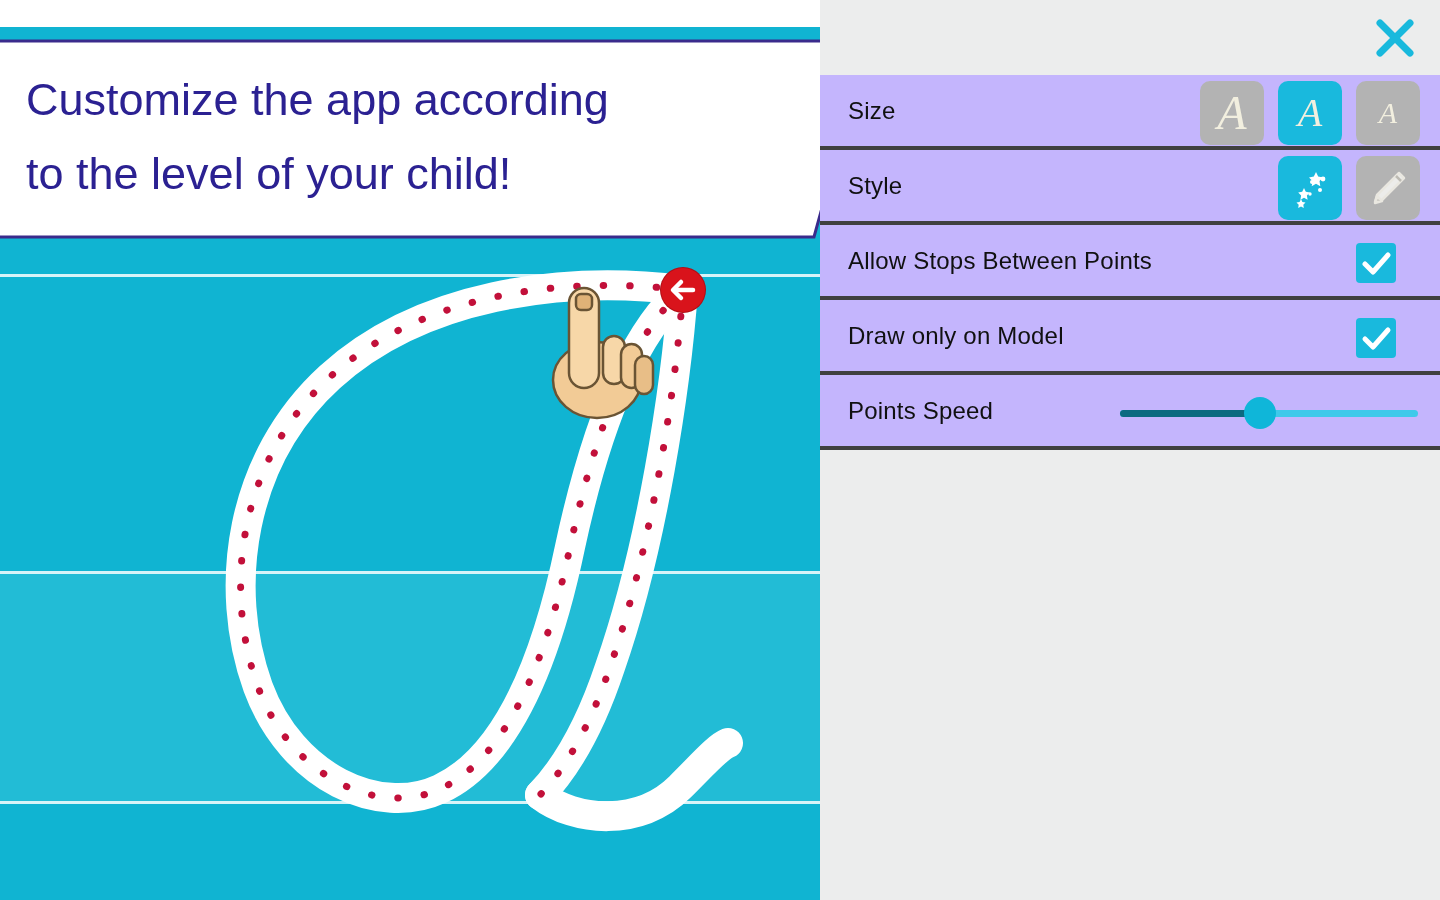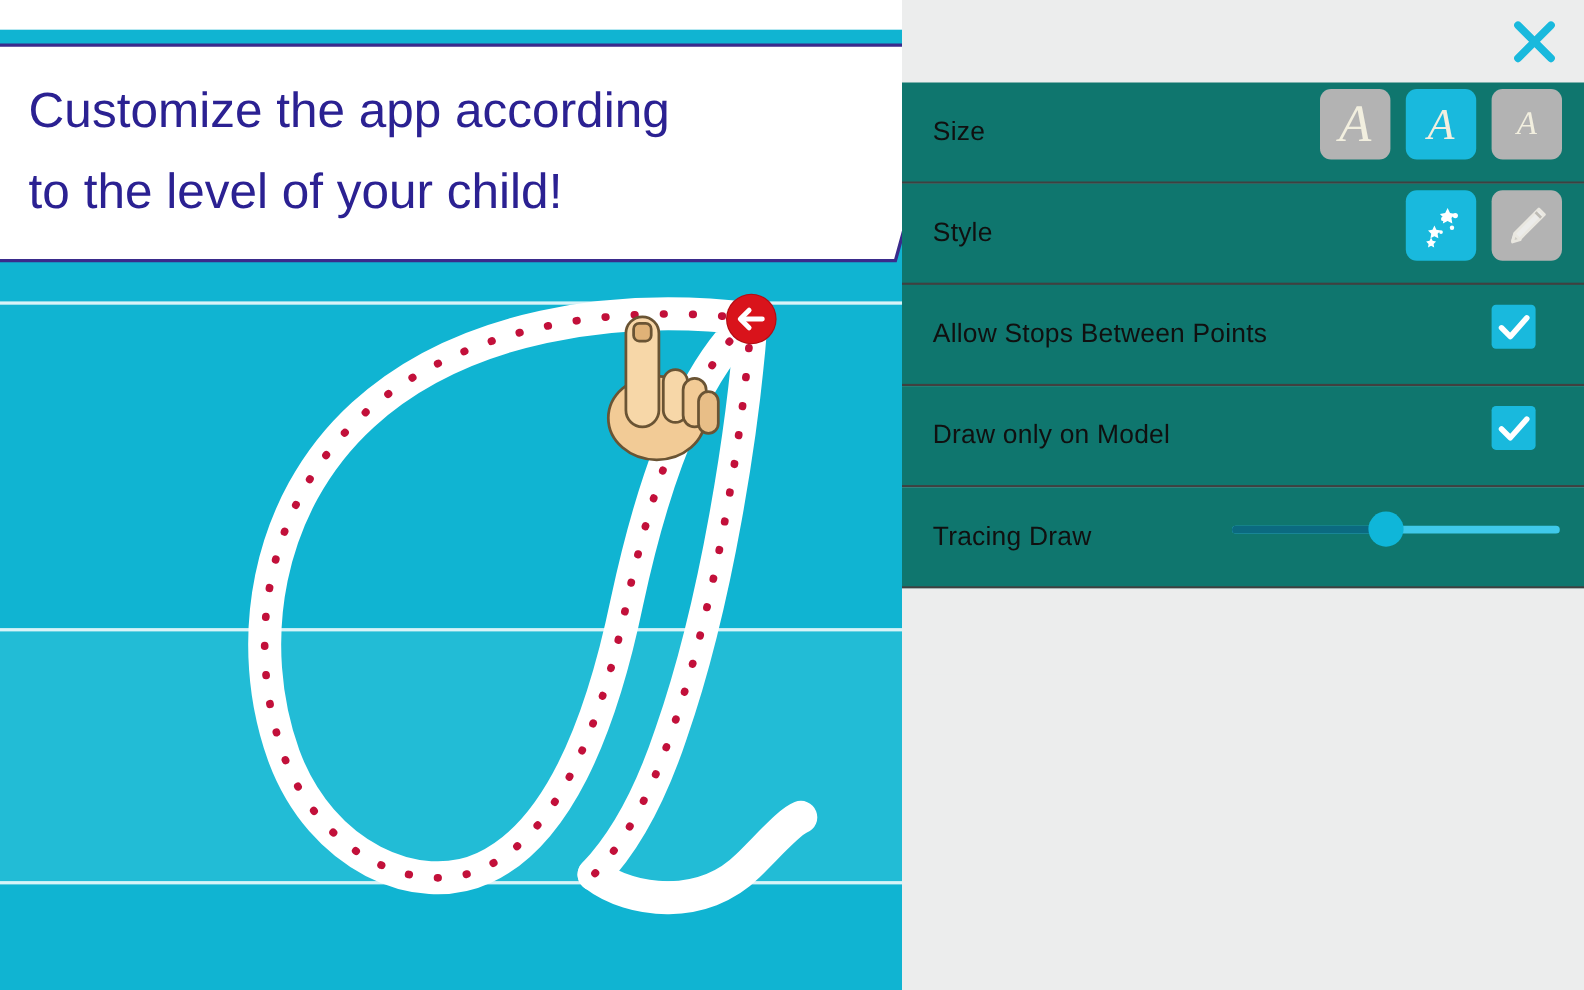--- a/index.html
+++ b/index.html
@@ -131,23 +131,23 @@
   }
 
   .rows {
     position: absolute;
     left: 0;
     top: 75px;
     width: 620px;
   }
   .row {
     position: relative;
-    height: 92px;
-    background: #0f766e;
-    border-bottom: 2px solid #404040;
+    height: 75px;
+    background: #c4b5fd;
+    border-bottom: 4px solid #404040;
     display: flex;
     align-items: center;
     padding-left: 28px;
     box-sizing: border-box;
   }
   .row .label {
     font-size: 24px;
     color: #101010;
     font-family: "Liberation Sans", sans-serif;
     letter-spacing: .2px;
@@ -408,21 +408,21 @@
           <div class="checkbox on">
             <svg viewBox="0 0 40 40" width="40" height="40">
               <polyline points="9,21 17,29 32,12" fill="none" stroke="#ffffff" stroke-width="5" stroke-linecap="round" stroke-linejoin="round"></polyline>
             </svg>
           </div>
         </div>
       </div>
 
 
       <div class="row">
-        <span class="label">Tracing Draw</span>
+        <span class="label">Points Speed</span>
         <div class="ctrl">
           <div class="slider">
             <div class="track-bg"></div>
             <div class="track-fill" id="sliderFill" style="width: 140px;"></div>
             <div class="knob" id="sliderKnob" style="left: 140px;"></div>
           </div>
         </div>
       </div>
 
       <div class="row spacer-row"></div>

